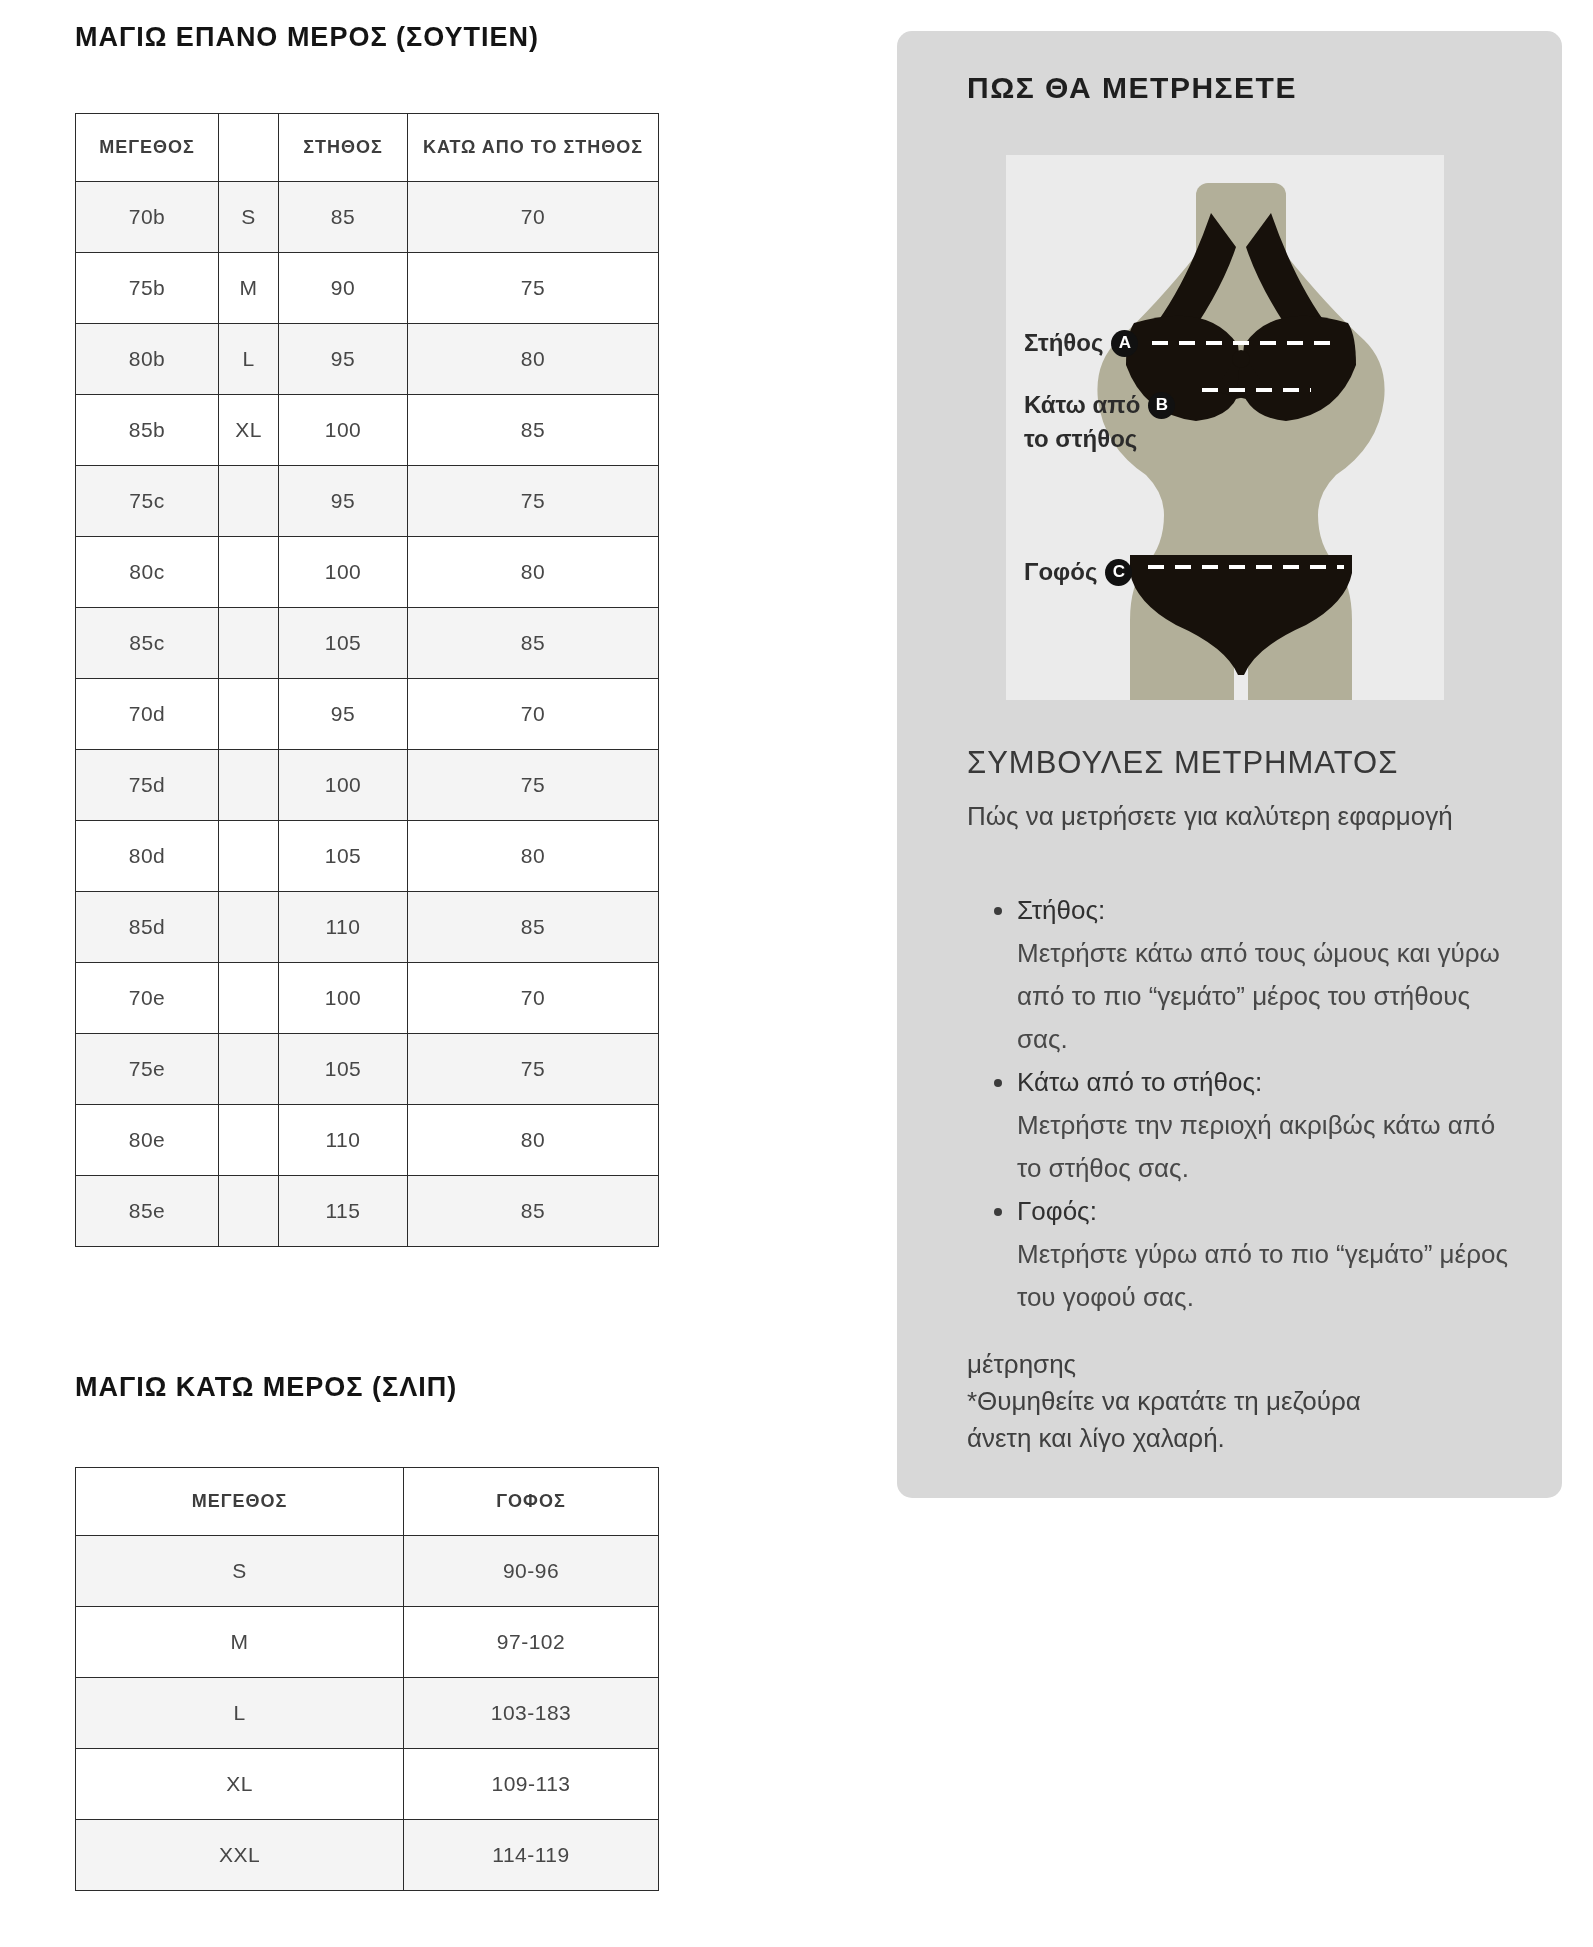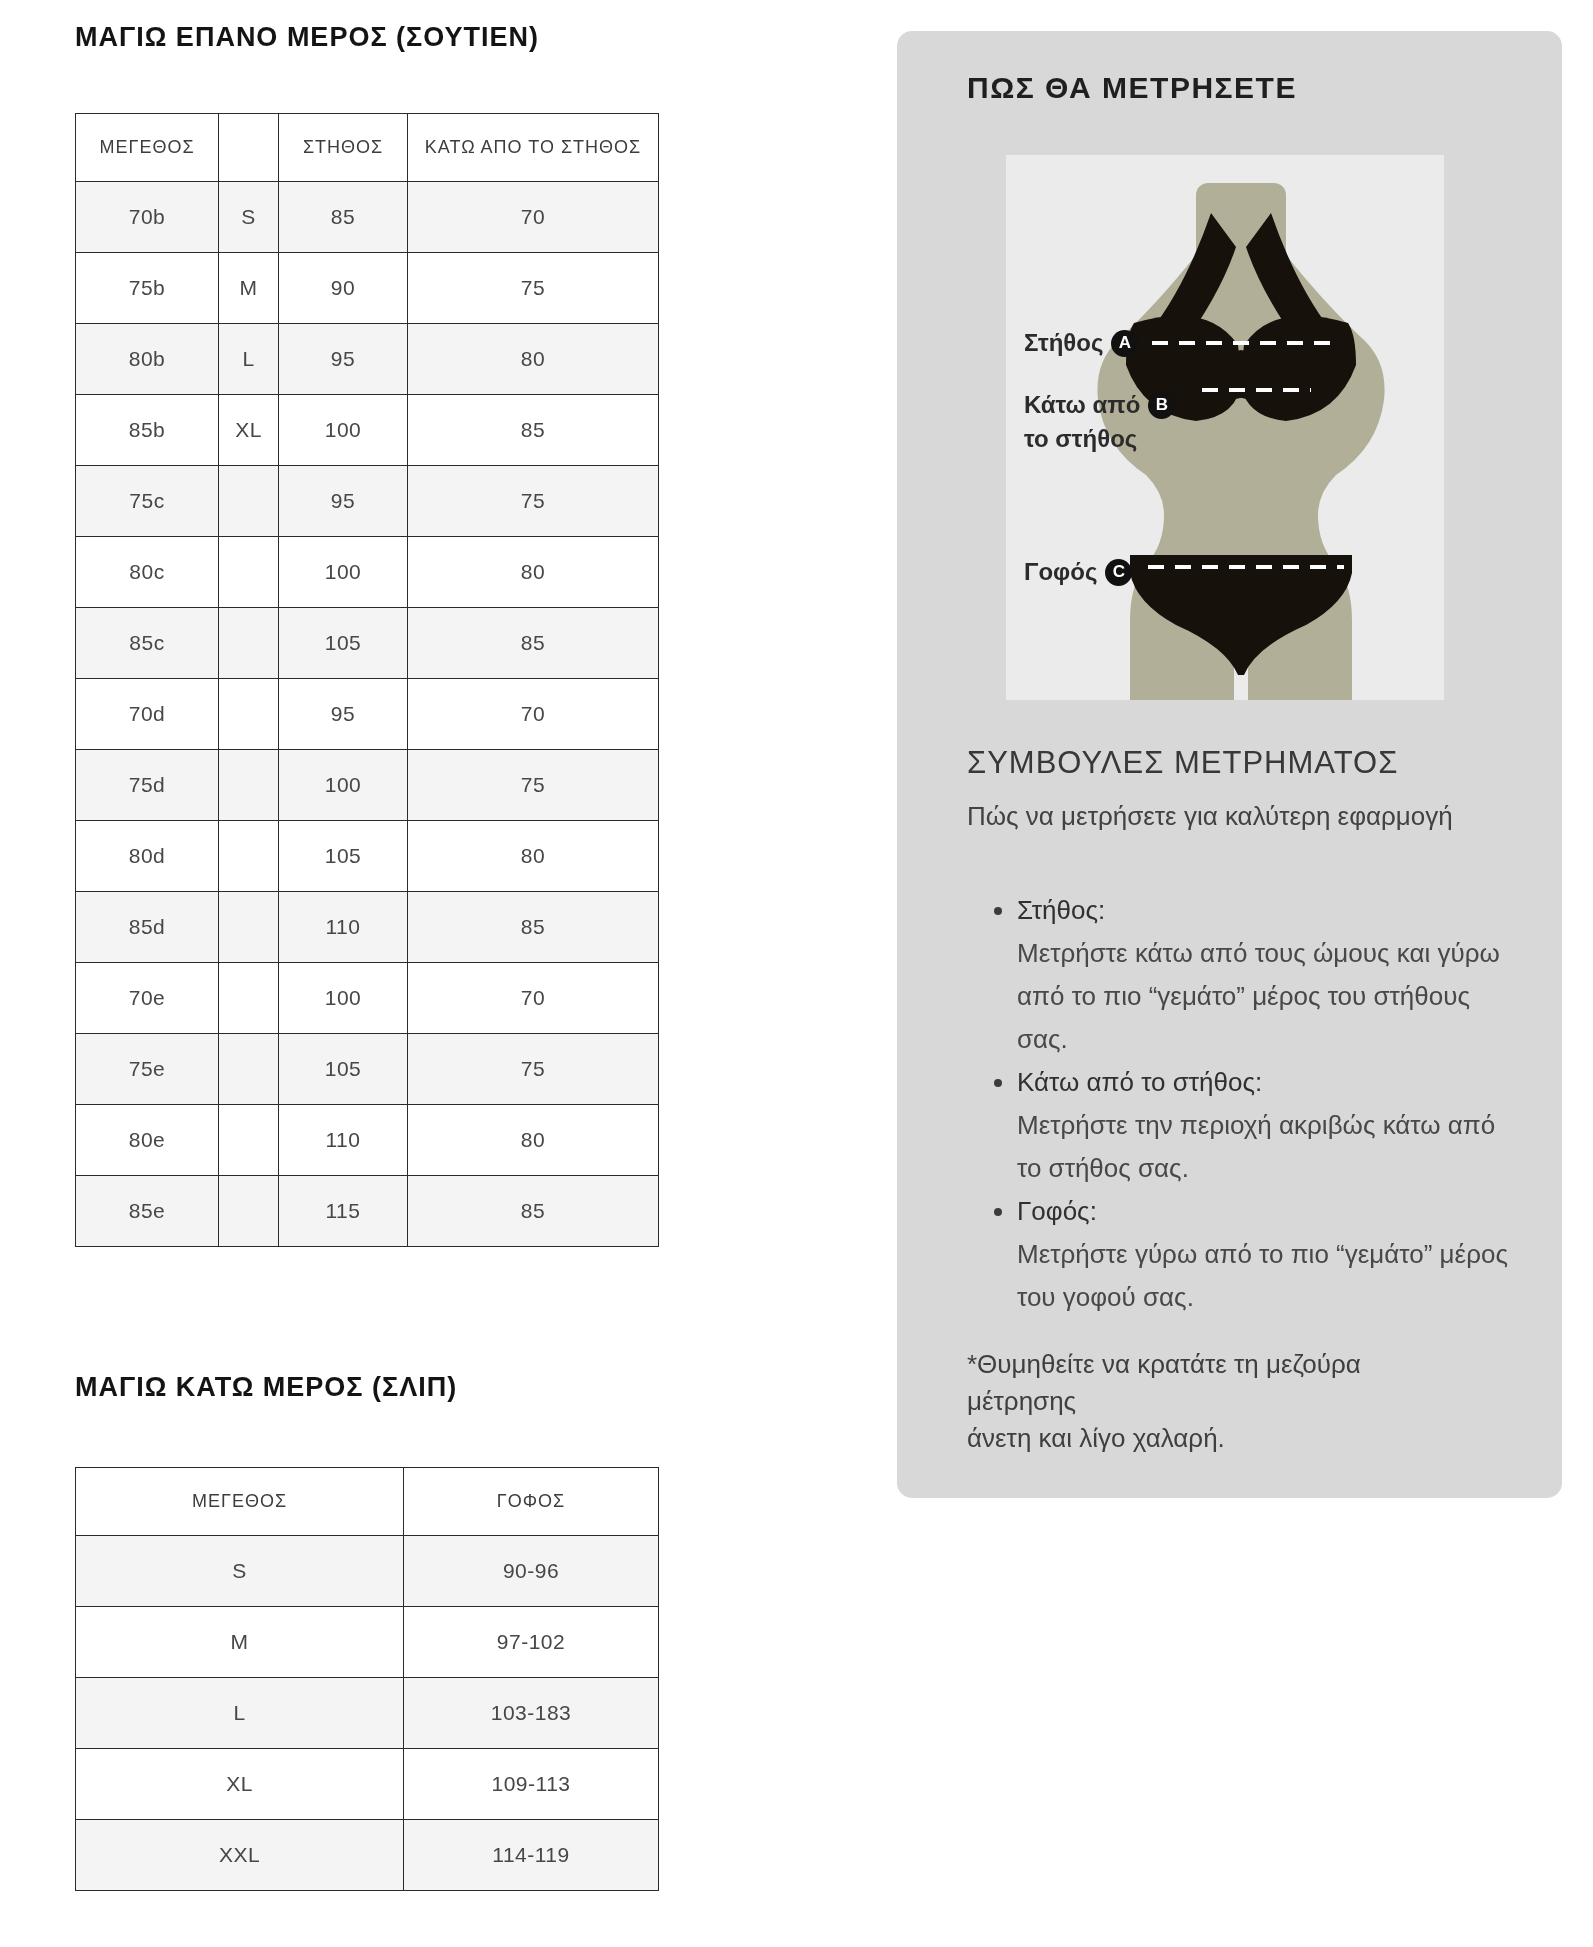--- a/index.html
+++ b/index.html
@@ -18,21 +18,21 @@
   table.size-table {
     position:absolute; left:75px; width:583px; border-collapse:collapse;
     table-layout:fixed; background:#ffffff;
   }
   #bra-table  { top:113px; }
   #slip-table { top:1467px; }
   .size-table th, .size-table td {
     border:1.5px solid #2b2b2b; text-align:center; vertical-align:middle;
     overflow:hidden; white-space:nowrap;
   }
-  .size-table th { height:68px; font-size:18px; font-weight:400; color:#3d3d3d; letter-spacing:1px; background:#ffffff; }
+  .size-table th { height:68px; font-size:18px; font-weight:700; color:#3d3d3d; letter-spacing:1px; background:#ffffff; }
   .size-table td { height:71px; font-size:21px; font-weight:400; color:#474747; letter-spacing:0.5px; }
   .size-table tbody tr:nth-child(odd)  { background:#f4f4f4; }
   .size-table tbody tr:nth-child(even) { background:#ffffff; }
 
   
   .panel {
     position:absolute; left:897px; top:31px; width:665px; height:1467px;
     background:#d8d8d8;
     border-radius:15px;
   }
@@ -296,17 +296,17 @@
         <div class="desc">Μετρήστε την περιοχή ακριβώς κάτω από το στήθος σας.</div>
       </li>
       <li>
         <div class="term">Γοφός:</div>
         <div class="desc">Μετρήστε γύρω από το πιο “γεμάτο” μέρος του γοφού σας.</div>
       </li>
     </ul>
   </div>
 
   <div class="footnote">
+    <div>μέτρησης</div>
     <div>*Θυμηθείτε να κρατάτε τη μεζούρα</div>
-    <div>μέτρησης</div>
     <div>άνετη και λίγο χαλαρή.</div>
   </div>
 </aside>
 
 </body></html>

